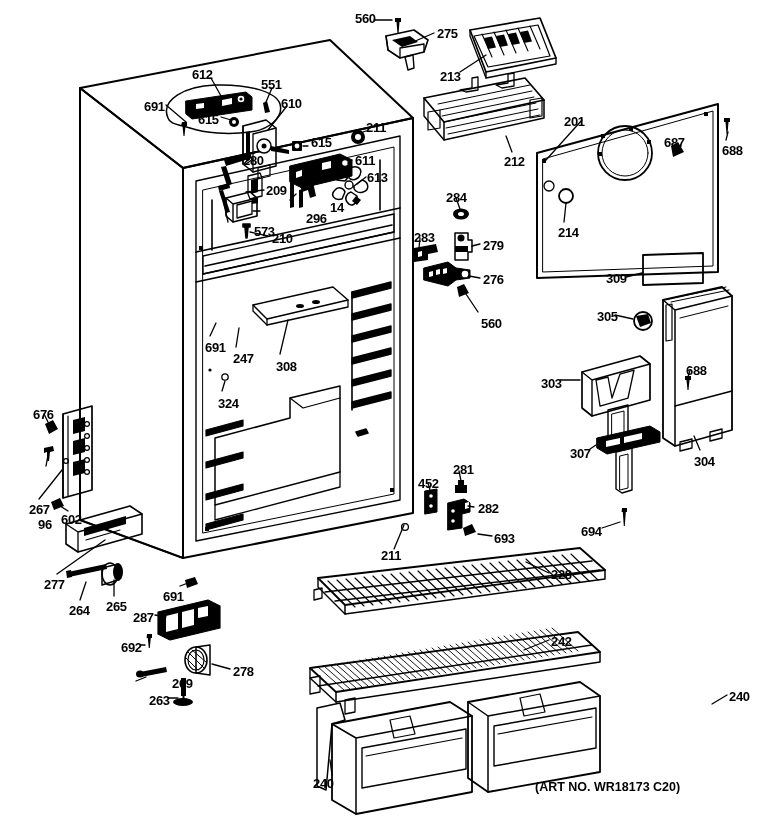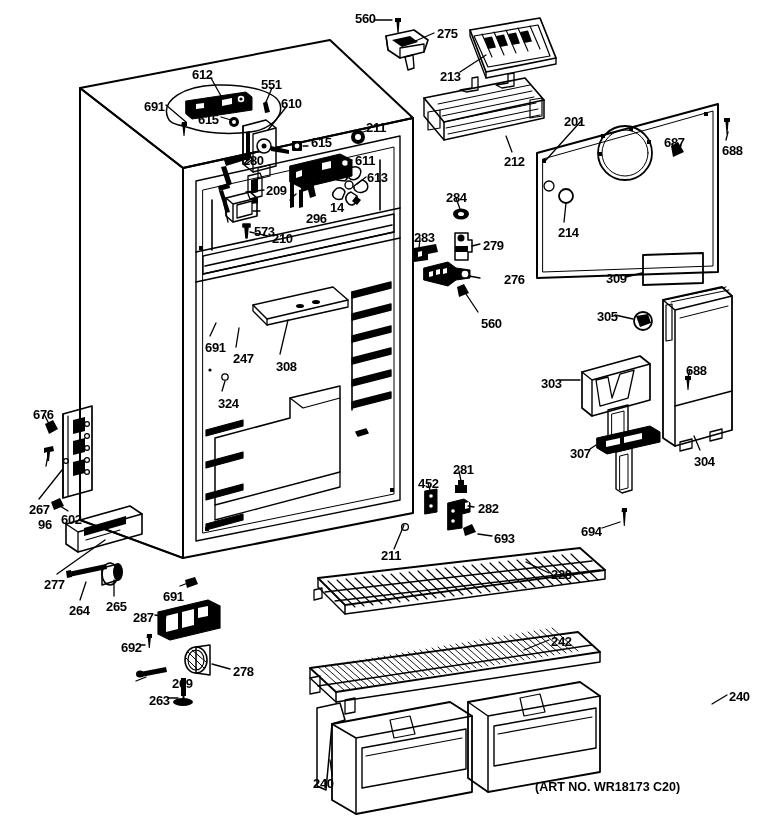--- a/index.html
+++ b/index.html
@@ -464,21 +464,21 @@
       <div class="lbl" style="left: 266px; top: 184px;">209</div>
       <div class="lbl" style="left: 446px; top: 191px;">284</div>
       <div class="lbl" style="left: 286px; top: 201px; margin-left: 44px;">14</div>
       <div class="lbl" style="left: 262px; top: 212px; margin-left: 44px;">296</div>
       <div class="lbl" style="left: 558px; top: 226px;">214</div>
       <div class="lbl" style="left: 222px; top: 225px; padding-left: 32px;">573</div>
       <div class="lbl" style="left: 414px; top: 231px;">283</div>
       <div class="lbl" style="left: 483px; top: 239px;">279</div>
       <div class="lbl" style="left: 272px; top: 232px;">210</div>
       <div class="lbl" style="left: 606px; top: 272px;">309</div>
-      <div class="lbl" style="left: 483px; top: 273px; margin-left: 21px;">276</div>
+      <div class="lbl" style="left: 483px; top: 273px;">276</div>
       <div class="lbl" style="left: 481px; top: 317px;">560</div>
       <div class="lbl" style="left: 597px; top: 310px;">305</div>
       <div class="lbl" style="left: 686px; top: 364px;">688</div>
       <div class="lbl" style="left: 205px; top: 341px;">691</div>
       <div class="lbl" style="left: 233px; top: 352px;">247</div>
       <div class="lbl" style="left: 276px; top: 360px;">308</div>
       <div class="lbl" style="left: 541px; top: 377px;">303</div>
       <div class="lbl" style="left: 218px; top: 397px;">324</div>
       <div class="lbl" style="left: 33px; top: 408px;">676</div>
       <div class="lbl" style="left: 570px; top: 447px;">307</div>

